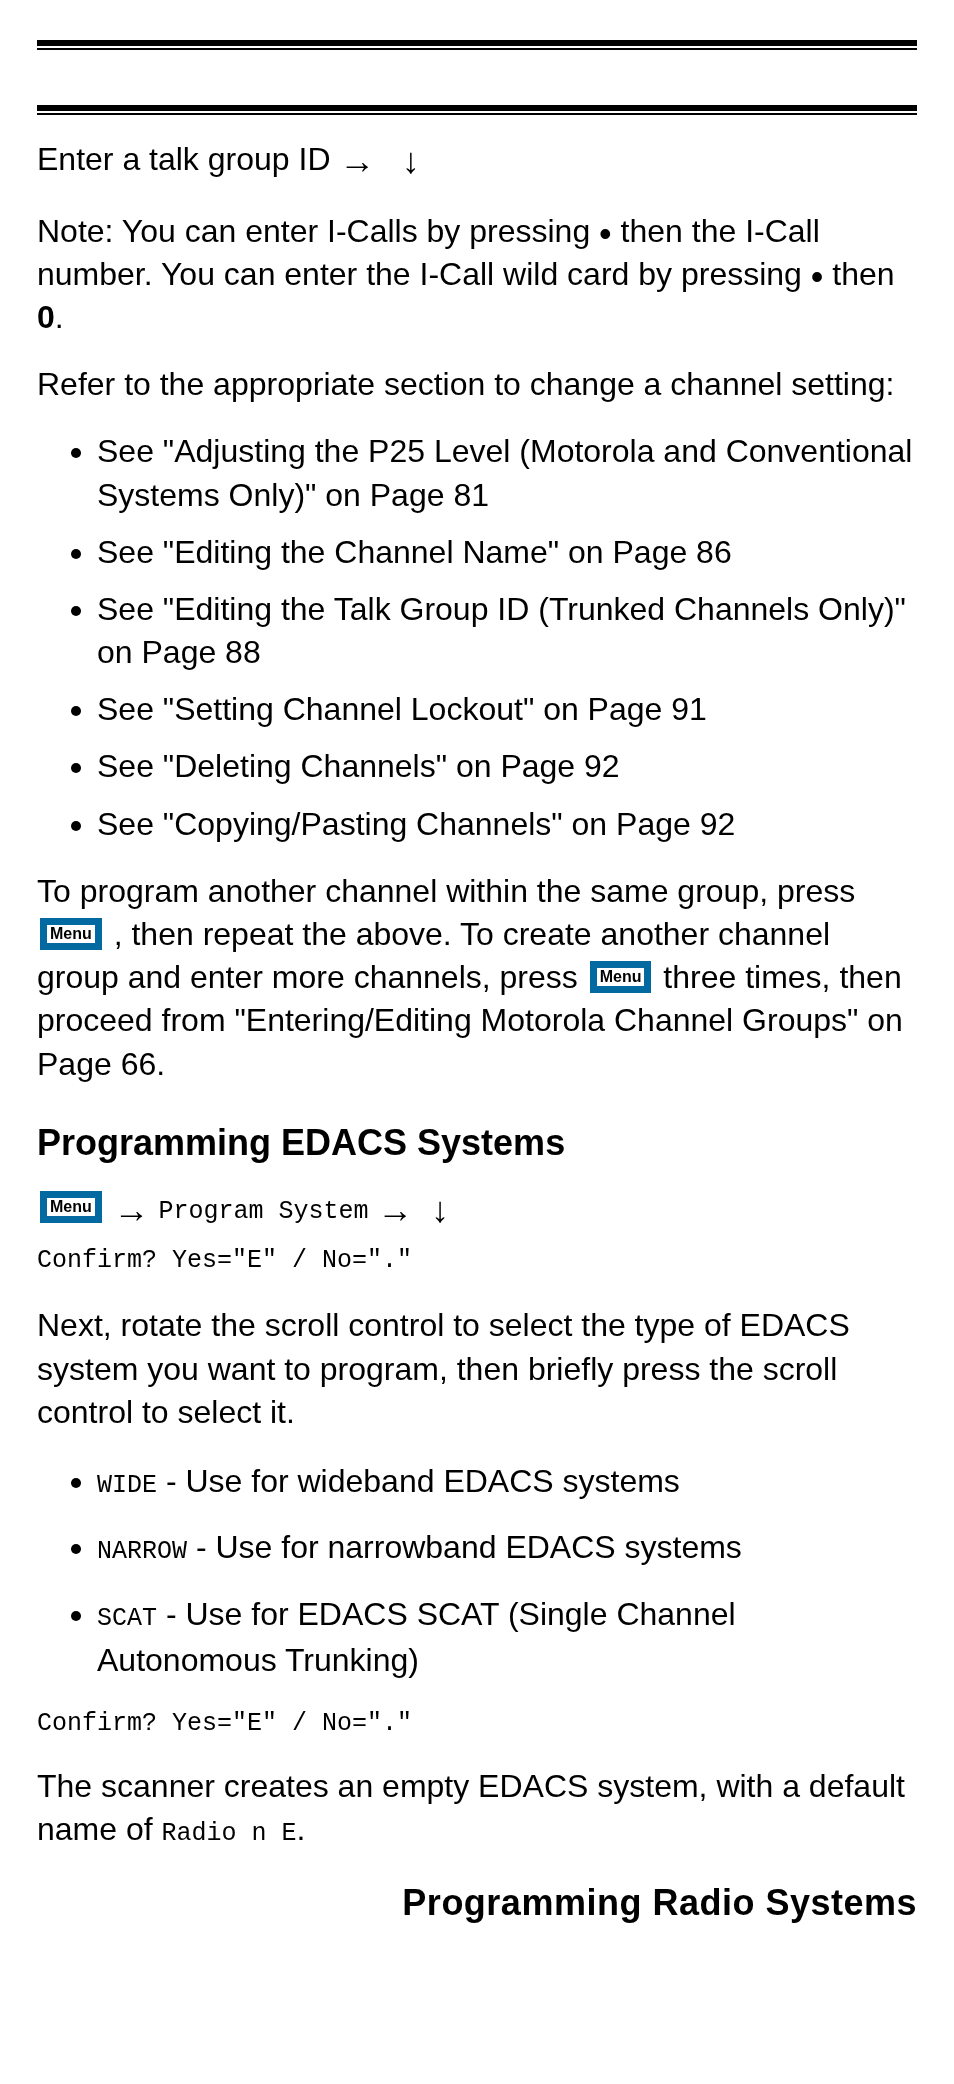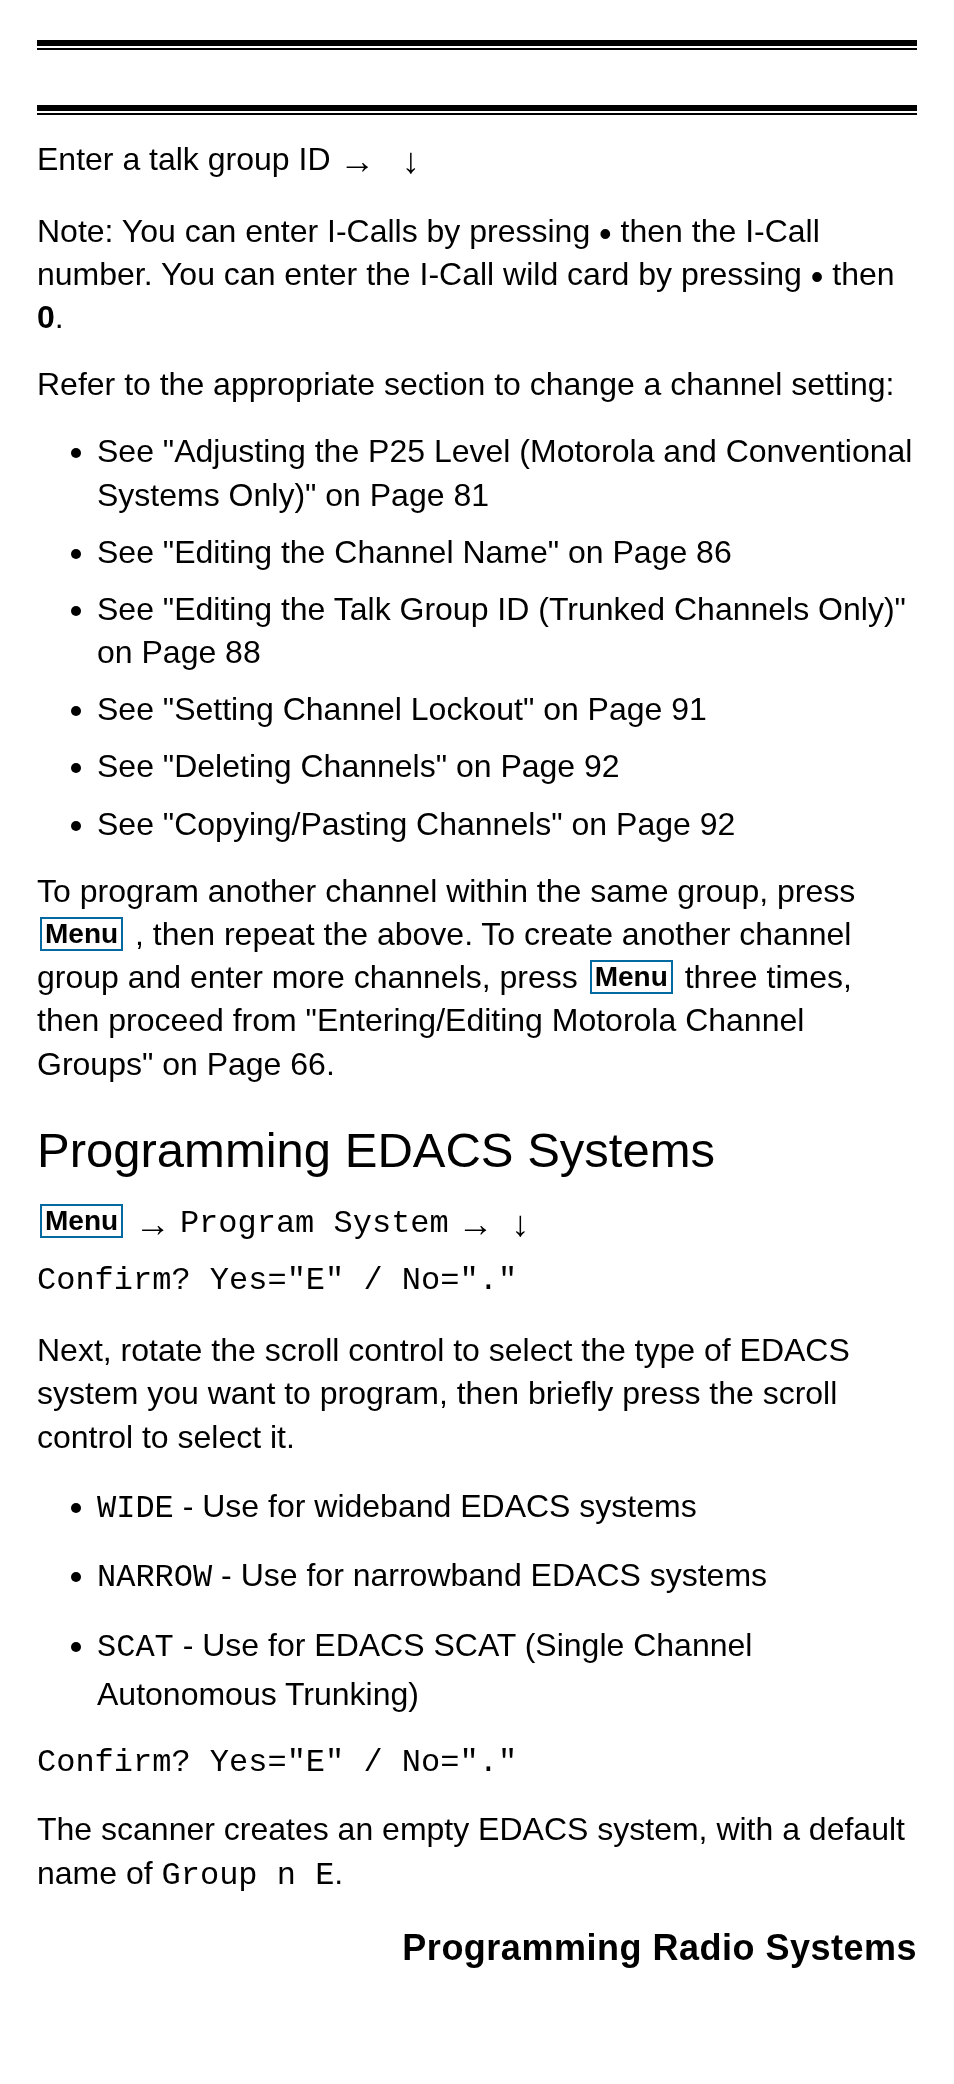--- a/index.html
+++ b/index.html
@@ -23,39 +23,39 @@
   .bullets2 { margin: 0 0 24px 0; padding: 0 0 0 60px; }
   .bullets2 li { font-size: 32px; line-height: 1.45; margin: 12px 0 20px 0; list-style: disc; }
 
   .arrow-right { font-size: 36px; vertical-align: middle; }
   .arrow-down  { font-size: 36px; vertical-align: middle; }
   .dot { font-size: 36px; vertical-align: middle; line-height: 0; }
   .rot { display: inline-block; font-size: 34px; vertical-align: middle; }
 
   .menu-btn {
     display: inline-block;
-    border: 2px solid #0369a1;
-    font-size: 28px;
+    border: 7px solid #0369a1;
+    font-size: 16px;
     font-weight: bold;
     font-family: Arial, Helvetica, sans-serif;
     padding: 1px 3px 1px 3px;
     line-height: 1;
     vertical-align: middle;
     margin: 0 3px;
     position: relative;
     top: -3px;
   }
 
   h2.section-heading {
-    font-size: 49px;
-    font-weight: normal;
+    font-size: 36px;
+    font-weight: bold;
     margin: 36px 0 18px 0;
   }
 
-  .mono { font-family: "Courier New", Courier, monospace; font-size: 32px; }
+  .mono { font-family: "Courier New", Courier, monospace; font-size: 25px; }
 
   .steps { font-size: 32px; line-height: 1.55; margin-bottom: 24px; }
   .step-line { margin-bottom: 4px; }
 
   .bold { font-weight: bold; }
 
   .footer-title {
     font-size: 36px;
     font-weight: bold;
     text-align: right;
@@ -131,16 +131,16 @@
   </li>
   <li>
     <span class="mono">SCAT</span><span> - Use for EDACS SCAT (Single Channel Autonomous Trunking)</span>
   </li>
 </ul>
 
 <p class="para mono">Confirm? Yes="E" / No="."</p>
 
 <p class="para">
   <span>The scanner creates an empty EDACS system, with a default name of </span>
-  <span class="mono">Group n       E</span><span>.</span>
+  <span class="mono">Radio n       E</span><span>.</span>
 </p>
 
 <div class="footer-title">Programming Radio Systems</div>
 
 </body></html>

